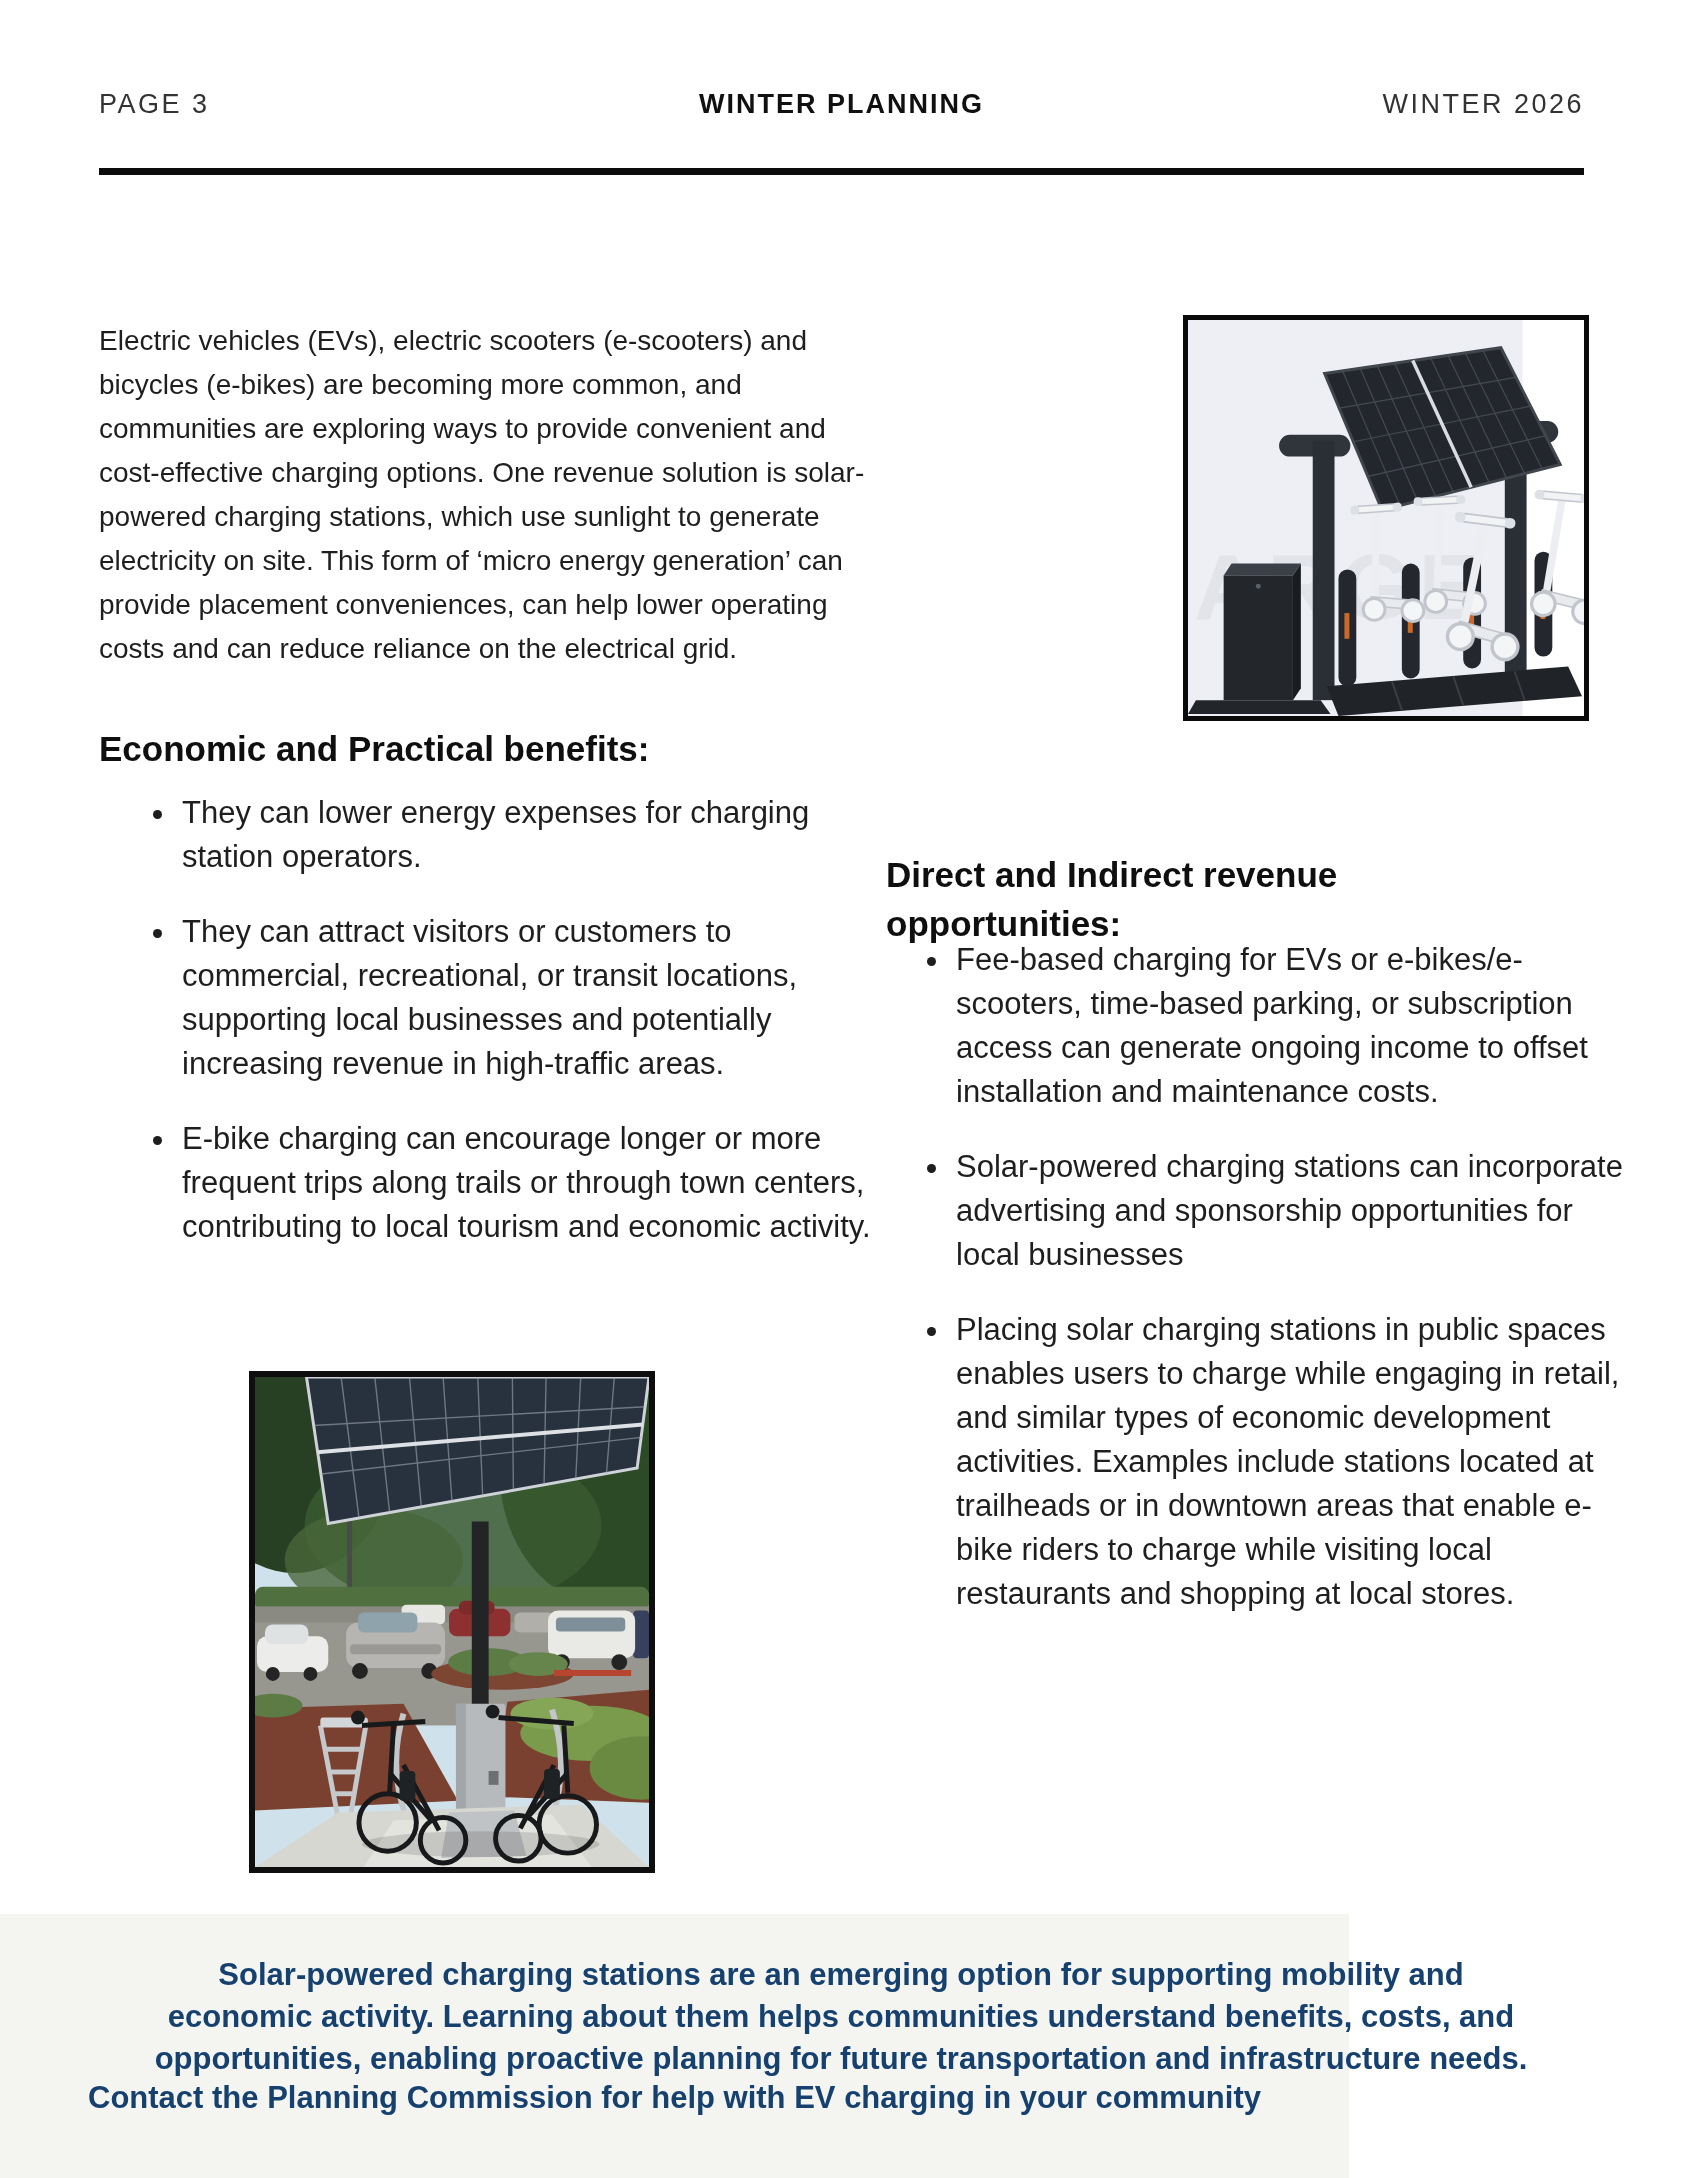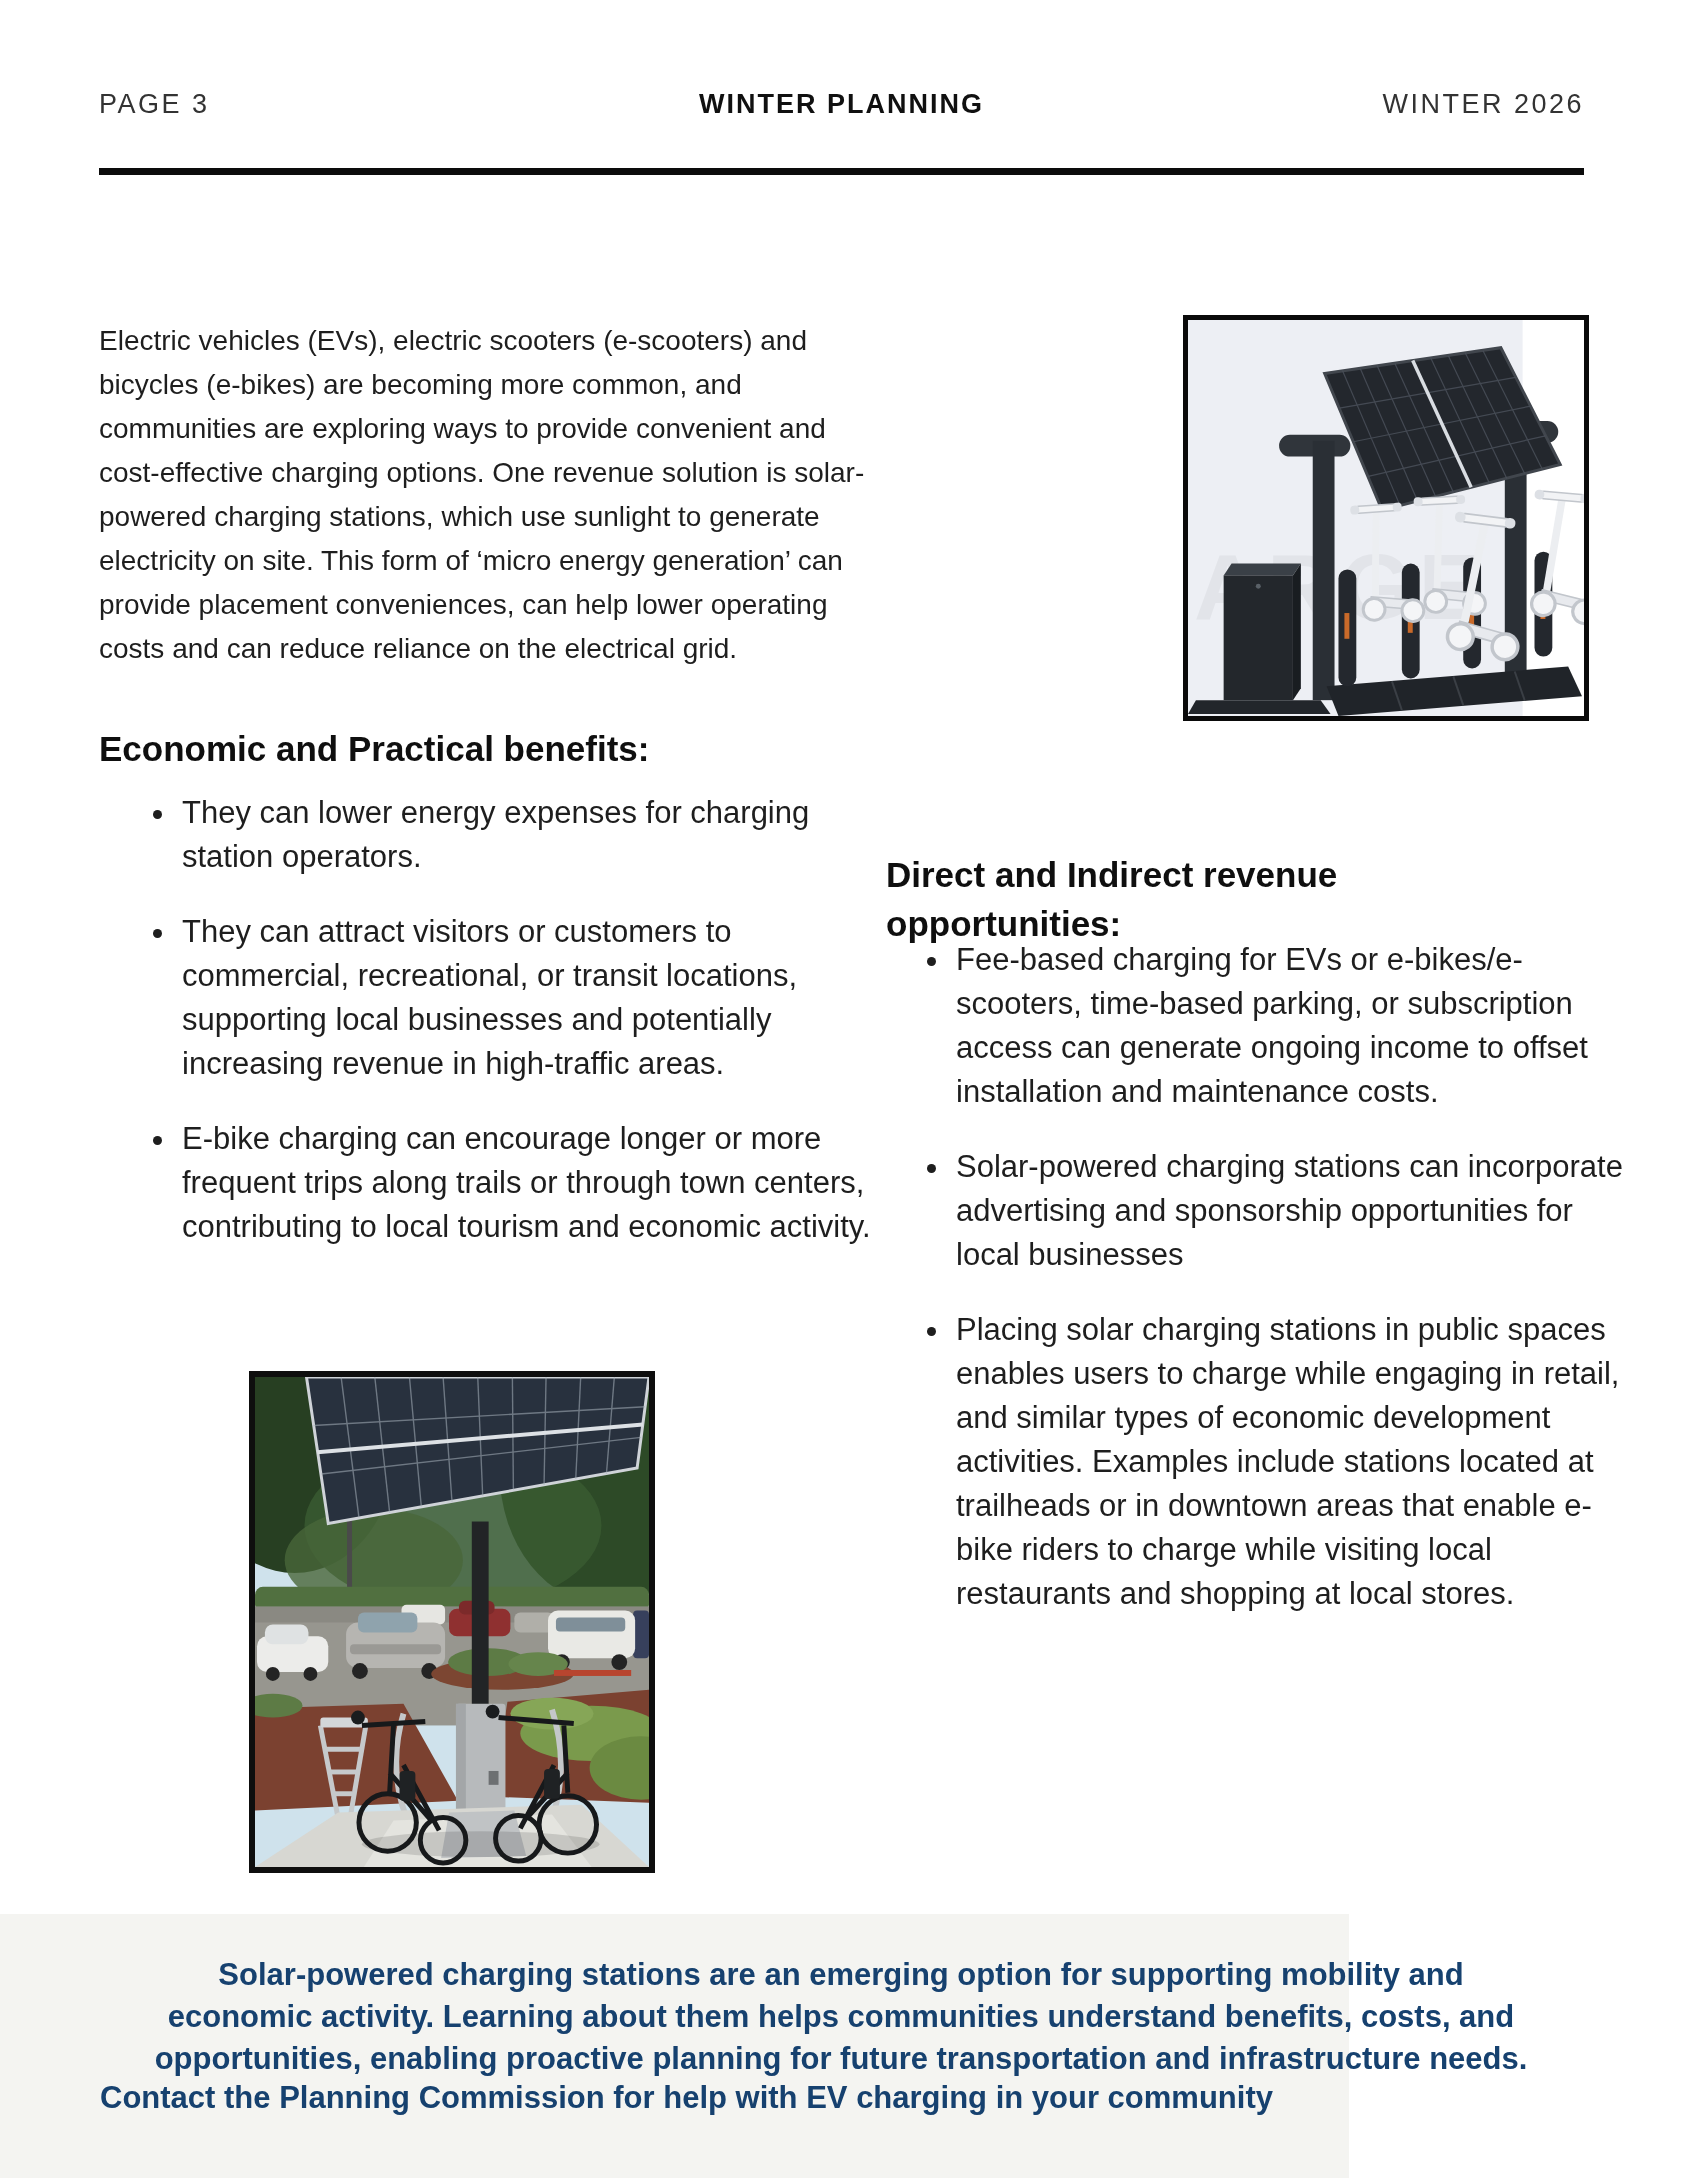--- a/index.html
+++ b/index.html
@@ -30,21 +30,21 @@
   .h-right{position:absolute;top:822px;left:886px;width:584px;font-size:35px;font-weight:700;line-height:49px;color:#0f0f0f;margin-top:28px;}
   ul.blist{position:absolute;margin:0;padding-left:61px;list-style:disc;font-size:31px;line-height:44px;color:#1e1e1e;}
   ul.blist li{margin:0 0 31px 0;padding-left:4px;}
   .blist-left{top:791px;left:117px;width:693px;}
   .blist-right{top:938px;left:891px;width:685px;}
   
   .footer{position:absolute;top:1914px;left:0;width:1349px;height:264px;background:#f4f4f1;}
   .footer .summary{position:absolute;top:40px;left:59px;width:1564px;text-align:center;
     font-size:31px;line-height:42px;font-weight:600;color:#16416f;}
   .footer .summary .line{display:block;white-space:nowrap;}
-  .footer .contact{position:absolute;top:166px;left:12px;width:100%;text-align:center;
+  .footer .contact{position:absolute;top:166px;left:0;width:100%;text-align:center;
     font-size:31px;font-weight:700;color:#16416f;}
 </style>
 </head>
 <body>
 
 <div class="page">
 
   <div class="hdr">
     <span class="pg">PAGE 3</span>
     <span class="pub">WINTER PLANNING</span>

